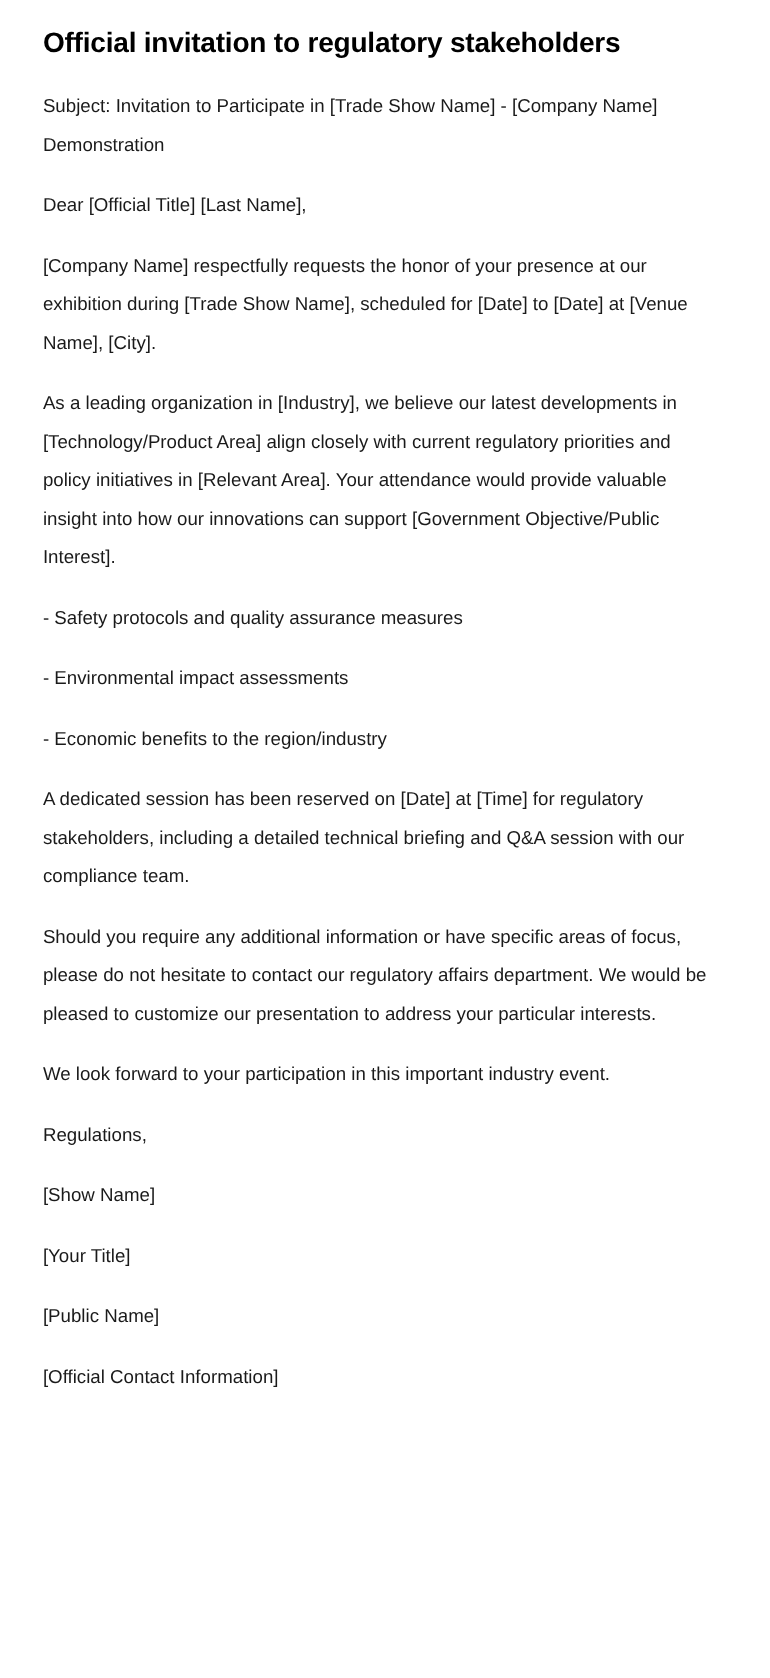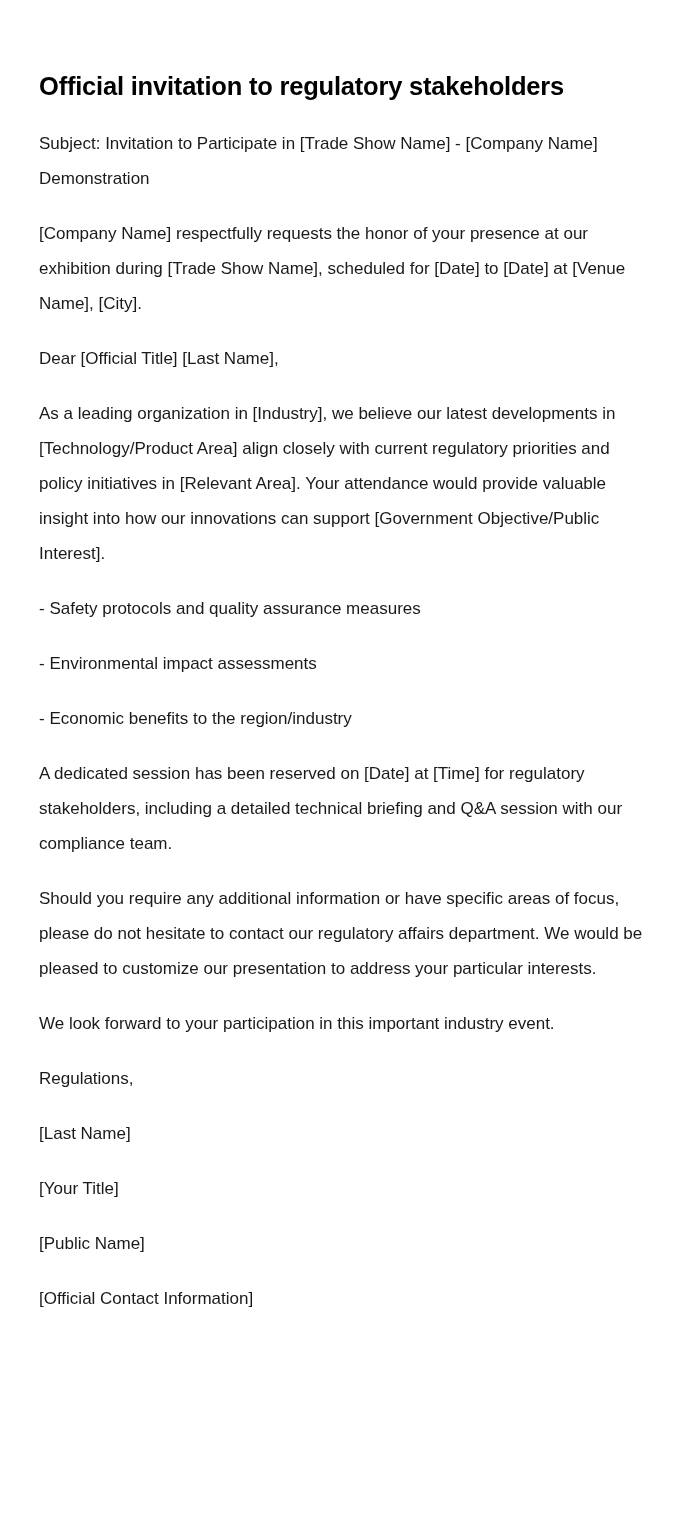--- a/index.html
+++ b/index.html
@@ -17,21 +17,20 @@
     width: 700px;
     min-height: 1525px;
     background: #ffffff;
     box-sizing: border-box;
     padding: 0;
   }
   .article {
     padding: 0 39px 0 39px;
     box-sizing: border-box;
     width: 700px;
-    margin-top: 47px;
   }
   .doc-title {
     font-family: "Liberation Sans", sans-serif;
     font-size: 25.5px;
     font-weight: 700;
     color: #000000;
     letter-spacing: -0.2px;
     line-height: 1.25;
     margin: 0;
     padding-top: 24px;
@@ -66,31 +65,31 @@
 </head>
 <body>
 
 <div class="page">
   <article class="article">
 
     <h1 class="doc-title">Official invitation to regulatory stakeholders</h1>
 
     <div class="body-block">
         <p class="para">Subject: Invitation to Participate in [Trade Show Name] - [Company Name] Demonstration</p>
+        <p class="para">Dear [Official Title] [Last Name],</p>
         <p class="para">[Company Name] respectfully requests the honor of your presence at our exhibition during [Trade Show Name], scheduled for [Date] to [Date] at [Venue Name], [City].</p>
-        <p class="para">Dear [Official Title] [Last Name],</p>
         <p class="para">As a leading organization in [Industry], we believe our latest developments in [Technology/Product Area] align closely with current regulatory priorities and policy initiatives in [Relevant Area]. Your attendance would provide valuable insight into how our innovations can support [Government Objective/Public Interest].</p>
         <p class="para bullet">- Safety protocols and quality assurance measures</p>
         <p class="para bullet">- Environmental impact assessments</p>
         <p class="para bullet">- Economic benefits to the region/industry</p>
         <p class="para">A dedicated session has been reserved on [Date] at [Time] for regulatory stakeholders, including a detailed technical briefing and Q&amp;A session with our compliance team.</p>
         <p class="para">Should you require any additional information or have specific areas of focus, please do not hesitate to contact our regulatory affairs department. We would be pleased to customize our presentation to address your particular interests.</p>
         <p class="para">We look forward to your participation in this important industry event.</p>
         <p class="para signature-line">Regulations,</p>
-        <p class="para signature-line">[Last Name]</p>
+        <p class="para signature-line">[Show Name]</p>
         <p class="para signature-line">[Your Title]</p>
         <p class="para signature-line">[Public Name]</p>
         <p class="para signature-line">[Official Contact Information]</p>
       </div>
 
     <div class="tail-space"></div>
   </article>
 </div>
 
 </body></html>

